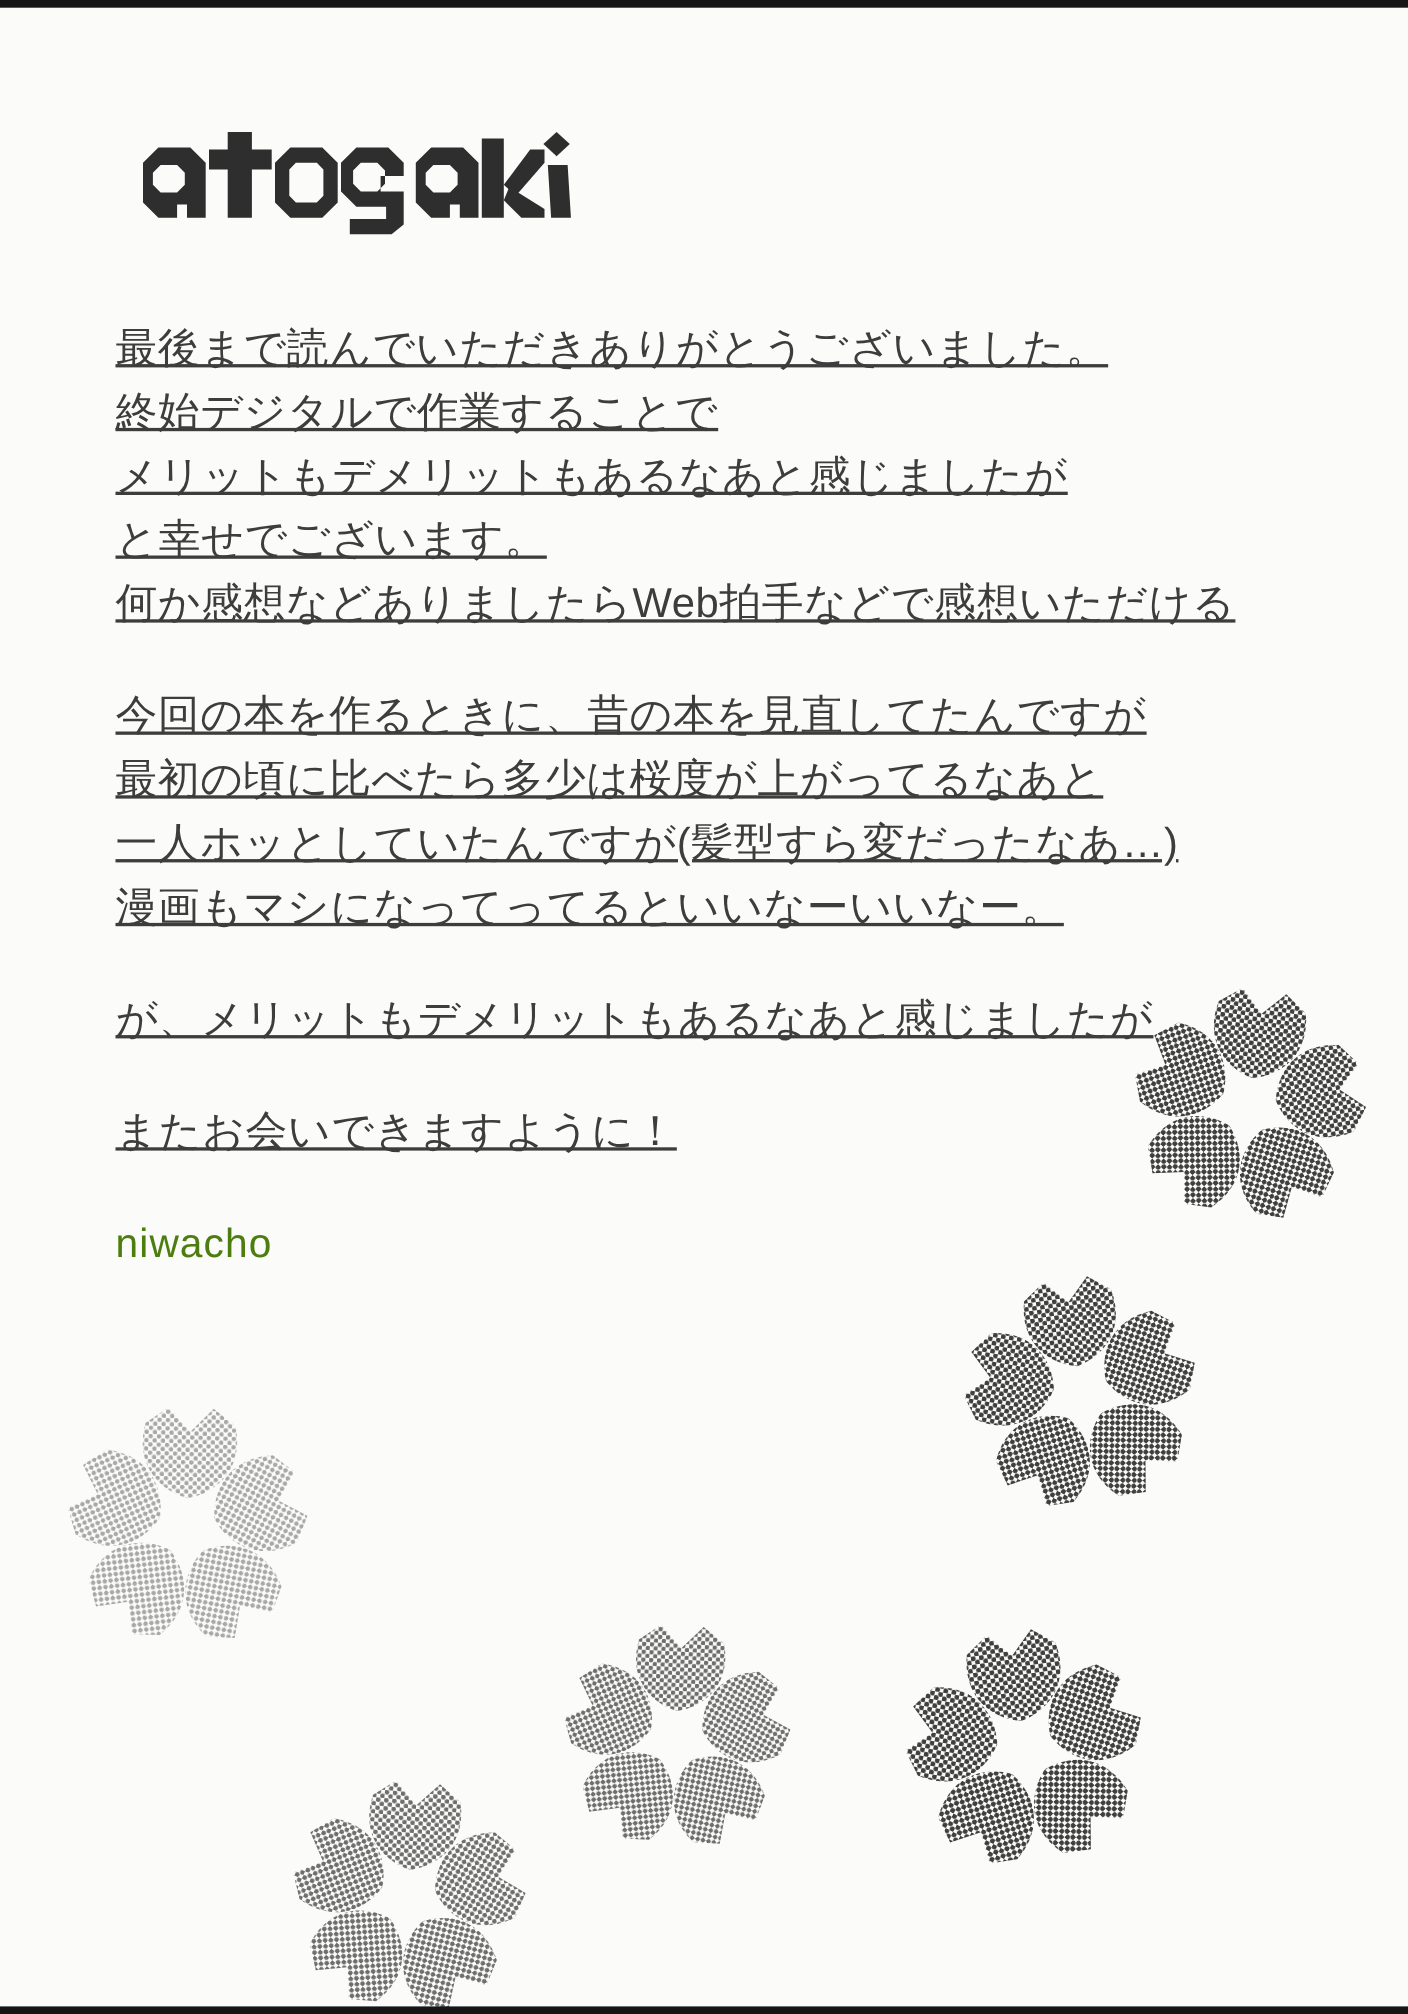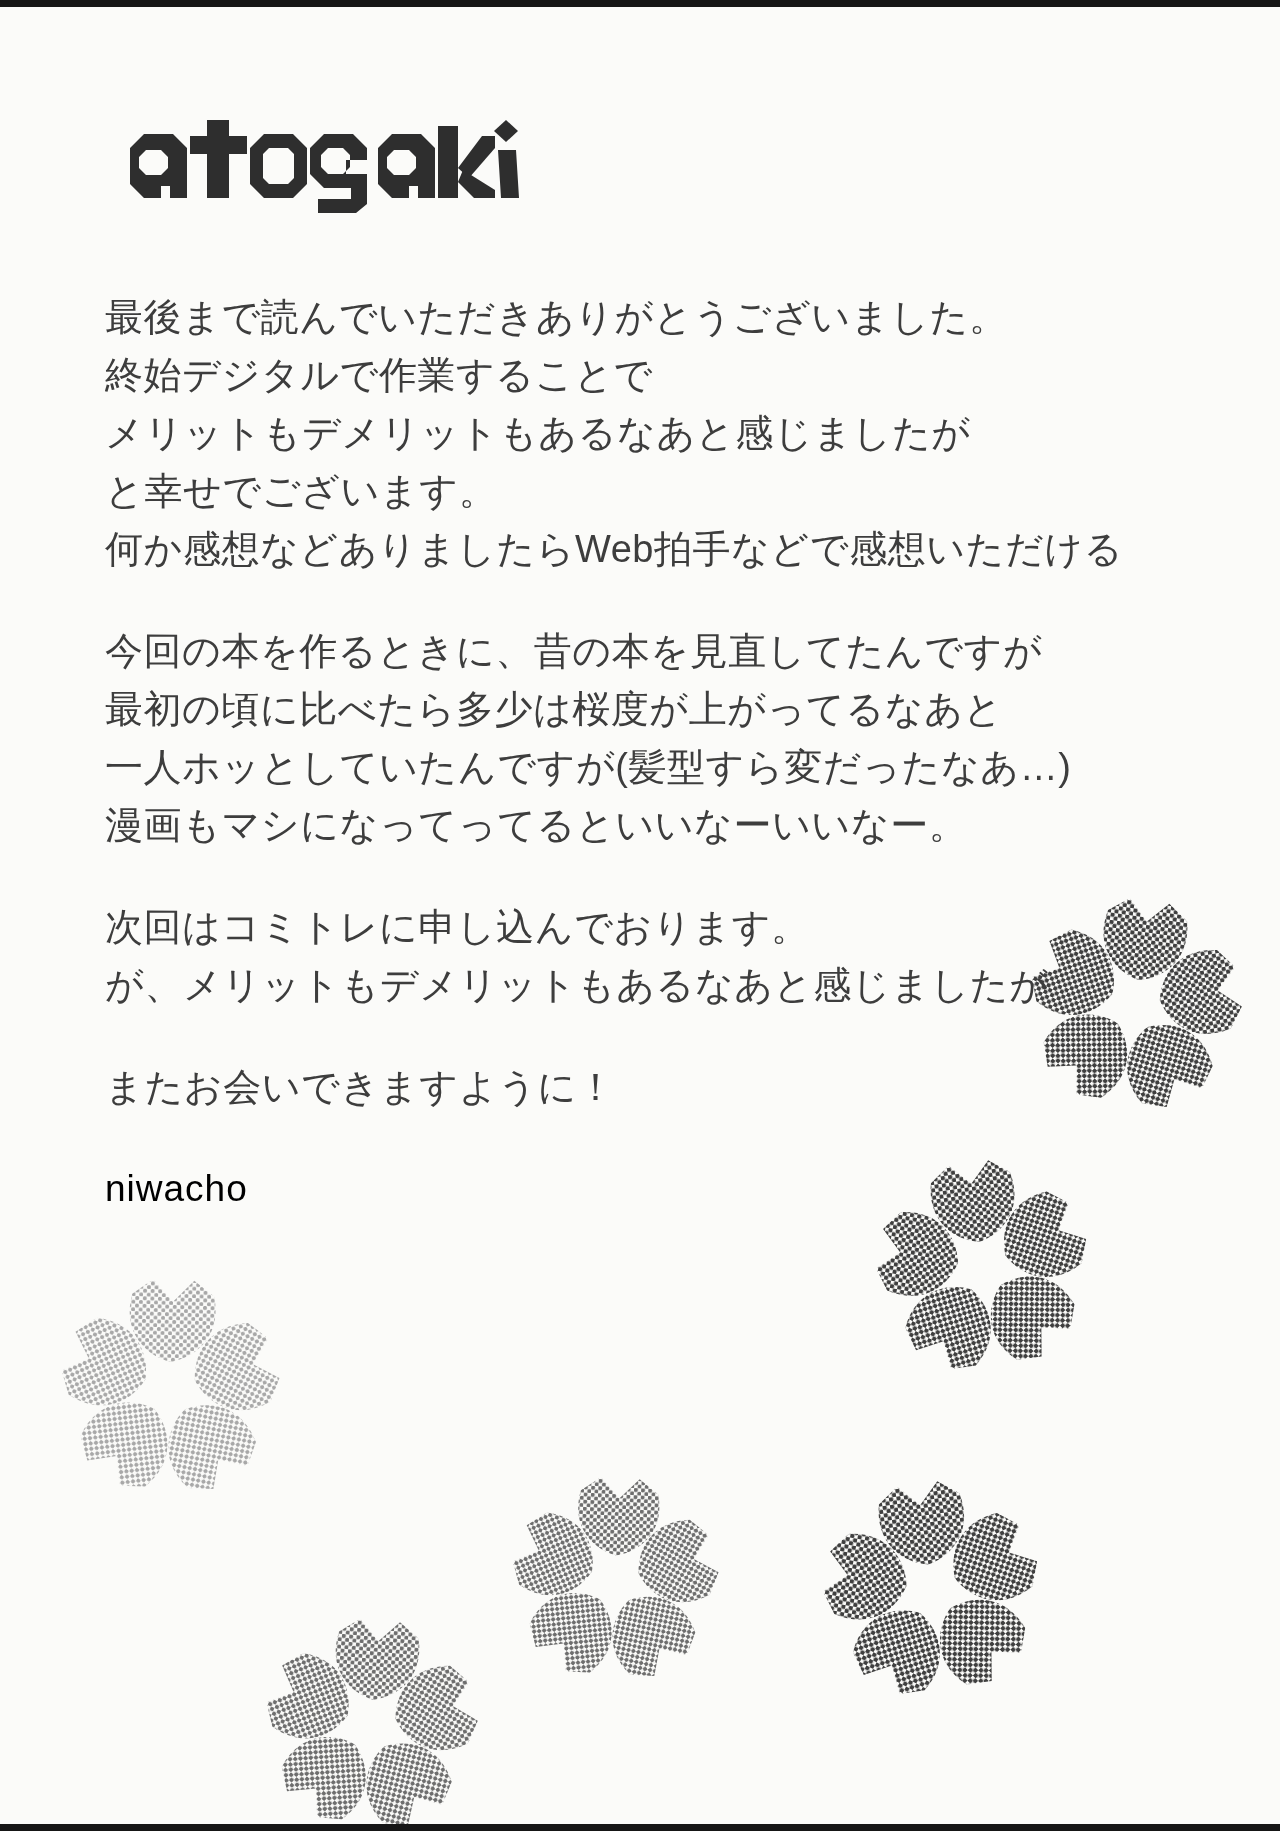--- a/index.html
+++ b/index.html
@@ -7,23 +7,23 @@
          background:#fbfbf9; font-family:"Liberation Sans","DejaVu Sans",sans-serif; }
   .page { position:absolute; inset:0; }
   .scan-edge { position:absolute; left:0; width:1280px; background:#161616; }
   .scan-edge.top { top:0; height:7px; }
   .scan-edge.bottom { bottom:0; height:7px; }
   .title-wrap { position:absolute; left:130px; top:120px; width:390px; height:95px; }
   .sr-only { position:absolute; width:1px; height:1px; overflow:hidden; clip:rect(0 0 0 0); white-space:nowrap; }
   .title-svg { display:block; width:390px; height:95px; }
   .title-svg .glyph { fill:#2e2e2e; }
   .text-block { position:absolute; left:105px; top:288px; width:1010px; color:#3d3d3d; }
-  .para { margin:0 0 44px 0; }
+  .para { margin:0 0 44px 0;text-decoration:underline; }
   .line { font-size:38px; line-height:58px; height:58px; white-space:pre; letter-spacing:0.5px; }
-  .signature { font-size:37px; line-height:58px; color:#000000; letter-spacing:1px; }
+  .signature { font-size:37px; line-height:58px; color:#4d7c0f; letter-spacing:1px; }
   .flower-layer-svg { position:absolute; left:0; top:0; width:1280px; height:1831px; pointer-events:none; }
 </style>
 </head>
 <body style="background: rgb(251, 251, 249);">
 
 <div class="page">
 
   <div class="scan-edge top" style="background: rgb(22, 22, 22);"></div>
 
   <svg class="flower-layer-svg" viewBox="0 0 1280 1831">
@@ -125,21 +125,20 @@
           <div class="line">と幸せでございます。</div>
           <div class="line">何か感想などありましたらWeb拍手などで感想いただける</div>
         </div>
         <div class="para">
           <div class="line">今回の本を作るときに、昔の本を見直してたんですが</div>
           <div class="line">最初の頃に比べたら多少は桜度が上がってるなあと</div>
           <div class="line">一人ホッとしていたんですが(髪型すら変だったなあ…)</div>
           <div class="line">漫画もマシになってってるといいなーいいなー。</div>
         </div>
         <div class="para">
-          <div class="line">次回はコミトレに申し込んでおります。</div>
           <div class="line">が、メリットもデメリットもあるなあと感じましたが</div>
         </div>
         <div class="para">
           <div class="line">またお会いできますように！</div>
         </div>
       </div>
     <div class="signature">niwacho</div>
   </div>
 
   <div class="scan-edge bottom" style="background: rgb(22, 22, 22);"></div>

